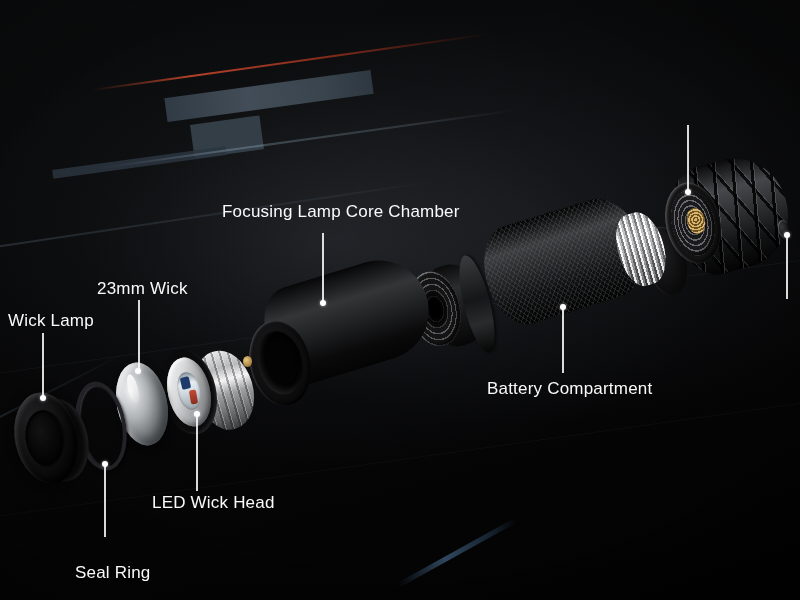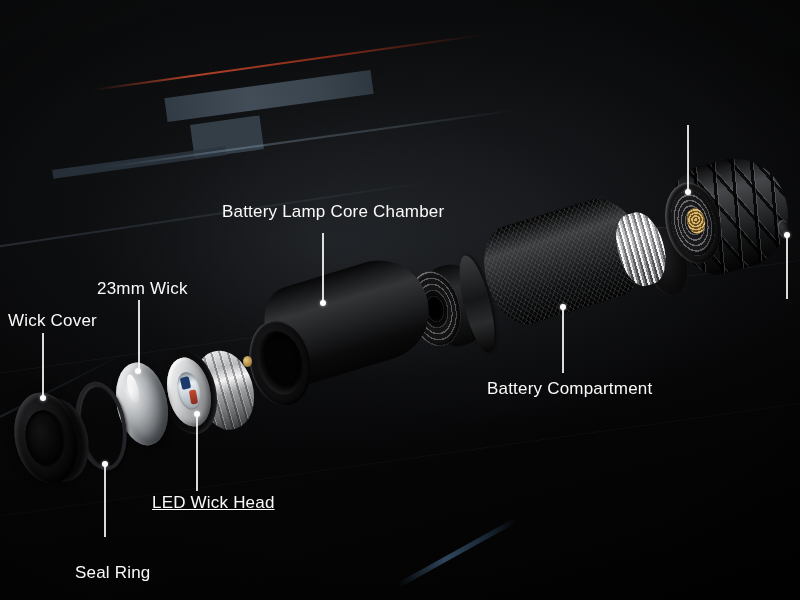--- a/index.html
+++ b/index.html
@@ -203,20 +203,20 @@
 
   <div class="pline" style="left:562px;top:309px;height:64px;"></div>
   <div class="pdot" style="left:560px;top:304px;"></div>
 
   <div class="pline" style="left:687px;top:125px;height:65px;"></div>
   <div class="pdot" style="left:685px;top:189px;"></div>
 
   <div class="pline" style="left:786px;top:237px;height:62px;"></div>
   <div class="pdot" style="left:784px;top:232px;"></div>
 
-  <div class="lbl" style="left:8px;top:311px;">Wick Cover</div>
+  <div class="lbl" style="left:8px;top:311px;">Wick Lamp</div>
   <div class="lbl" style="left:75px;top:541px;margin-top:22px;">Seal Ring</div>
   <div class="lbl" style="left:97px;top:279px;">23mm Wick</div>
-  <div class="lbl" style="left:152px;top:493px;text-decoration:underline;">LED Wick Head</div>
-  <div class="lbl" style="left:222px;top:202px;">Battery Lamp Core Chamber</div>
+  <div class="lbl" style="left:152px;top:493px;">LED Wick Head</div>
+  <div class="lbl" style="left:222px;top:202px;">Focusing Lamp Core Chamber</div>
   <div class="lbl" style="left:487px;top:379px;text-align:center;">Battery Compartment</div>
 
 </div>
 
 </body></html>

